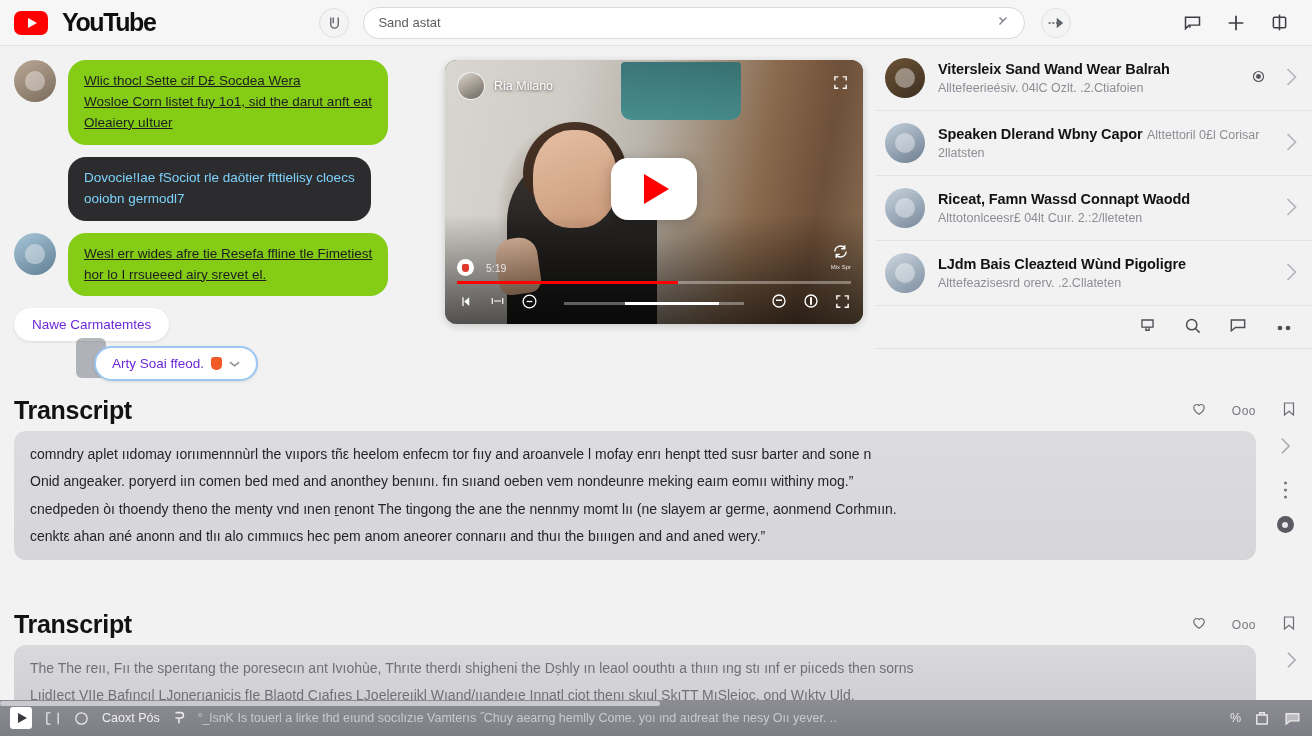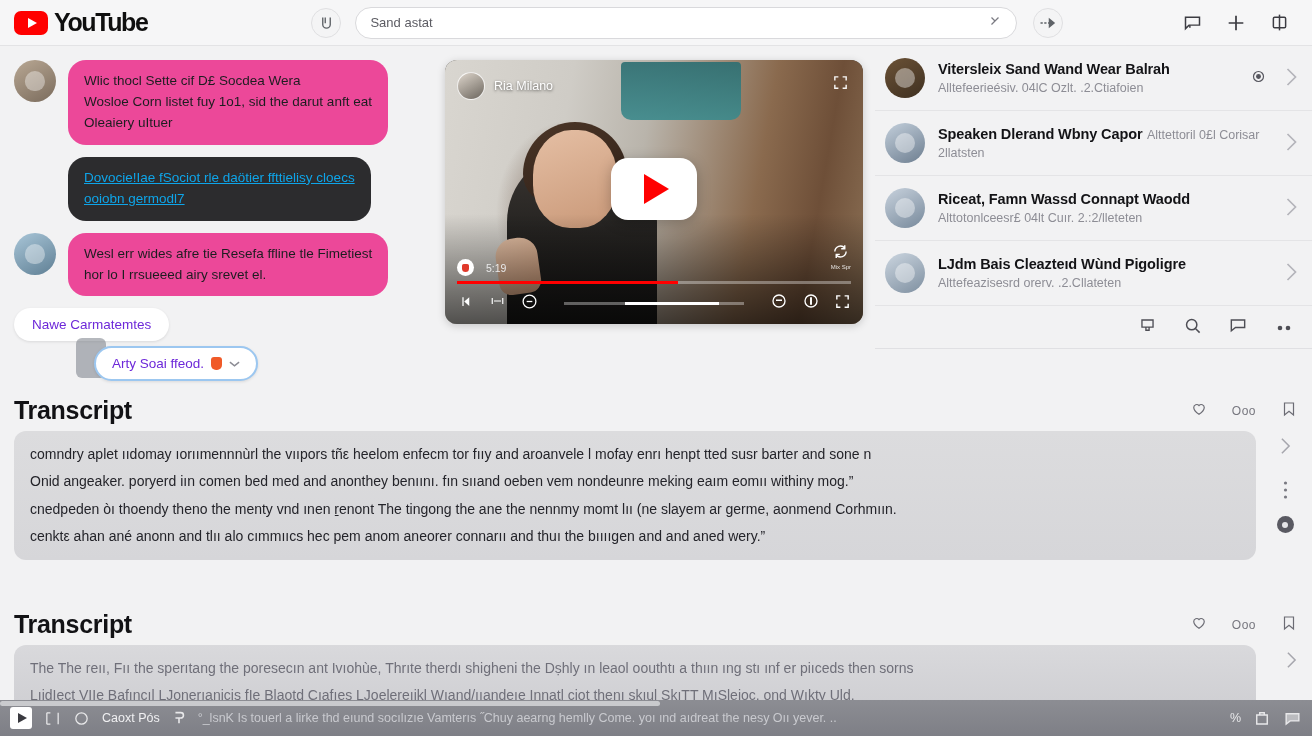--- a/index.html
+++ b/index.html
@@ -22,21 +22,21 @@
     width: 34px; height: 24px; background: #ff0000; border-radius: 7px;
     display: flex; align-items: center; justify-content: center;
   }
   .logo-play .tri {
     width: 0; height: 0; border-left: 9px solid #fff;
     border-top: 5.5px solid transparent; border-bottom: 5.5px solid transparent;
     margin-left: 2px;
   }
   .logo-text {
     font-size: 25px; font-weight: bold; letter-spacing: -1.4px;
-    color: #0f0f0f; font-family: "Liberation Sans", sans-serif;
+    color: #0f0f0f; font-family: "Liberation Sans", sans-serif; margin-left: 8px;
   }
   .hdr-circle-btn {
     width: 30px; height: 30px; border-radius: 50%;
     border: 1px solid #e0e0e2; background: #f4f4f5;
     display: flex; align-items: center; justify-content: center;
     color: #5f6368;
   }
   .search-wrap {
     width: 662px; height: 32px; border: 1px solid #d9d9dc; border-radius: 16px;
     background: #fff; display: flex; align-items: center;
@@ -69,22 +69,22 @@
   .avatar.a2 { background: linear-gradient(150deg,#a9c6d8,#5f7f94); }
   .avatar::after {
     content:""; position:absolute; left:50%; top:26%; width:48%; height:48%;
     transform: translateX(-50%); border-radius: 50% 50% 45% 45%;
     background: rgba(255,255,255,0.38);
   }
   .bubble {
     border-radius: 18px; padding: 11px 16px; font-size: 13.5px; line-height: 1.55;
     max-width: 332px;
   }
-  .bubble.grey { background: #ec4899; color: #1d1d20; }
-  .bubble.dark { background: #2c2c2e; color: #0ea5e9; text-decoration: underline; }
+  .bubble.grey { background: #84cc16; color: #1d1d20; text-decoration: underline; }
+  .bubble.dark { background: #2c2c2e; color: #7dd3fc; }
   .msg-row.right { padding-left: 54px; }
   .msg-time {
     position: absolute; right: -28px; top: 4px; font-size: 11px; color: #9a9aa1;
   }
   .chat-actions { margin-top: 10px; position: relative; height: 74px; }
   .pill {
     display: inline-flex; align-items: center; gap: 7px;
     background: #ffffff; border-radius: 20px; padding: 9px 18px;
     font-size: 13.5px; color: #6d28d9; box-shadow: 0 1px 3px rgba(0,0,0,0.10);
   }

